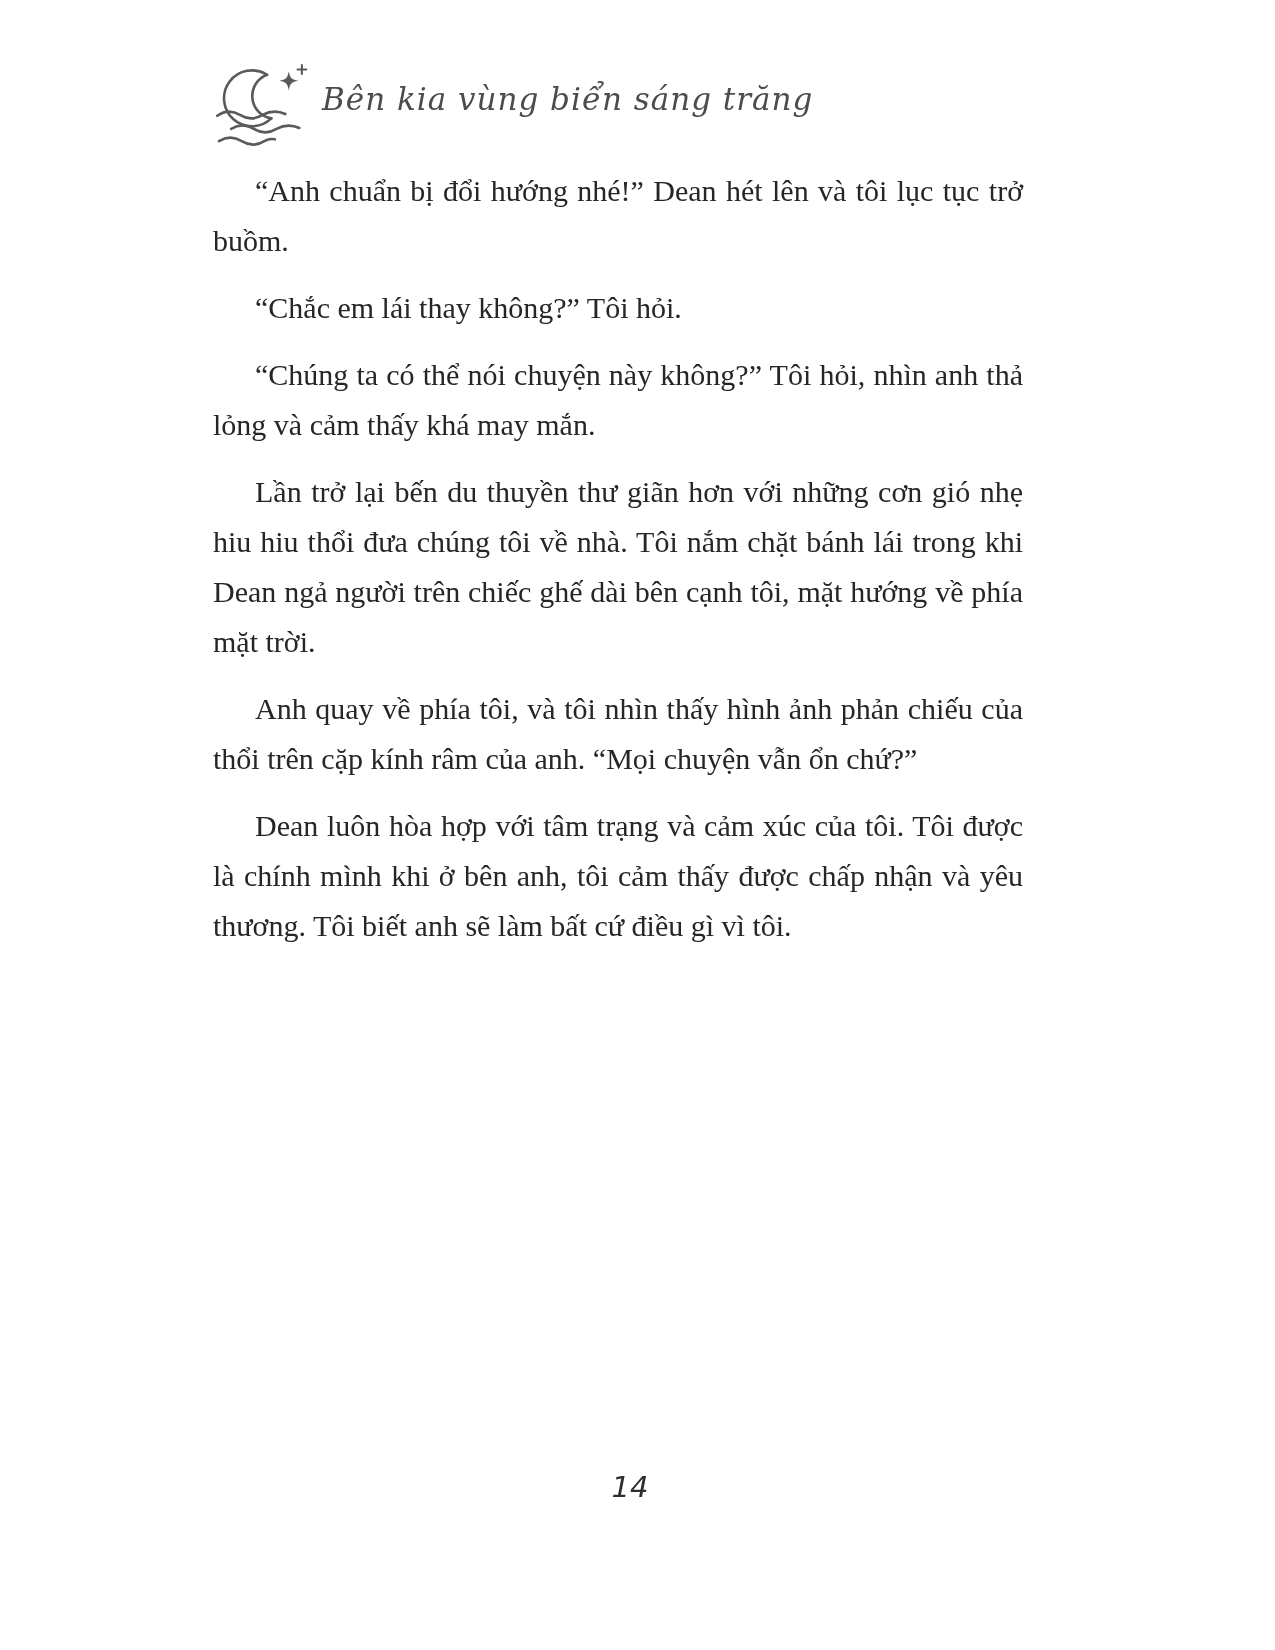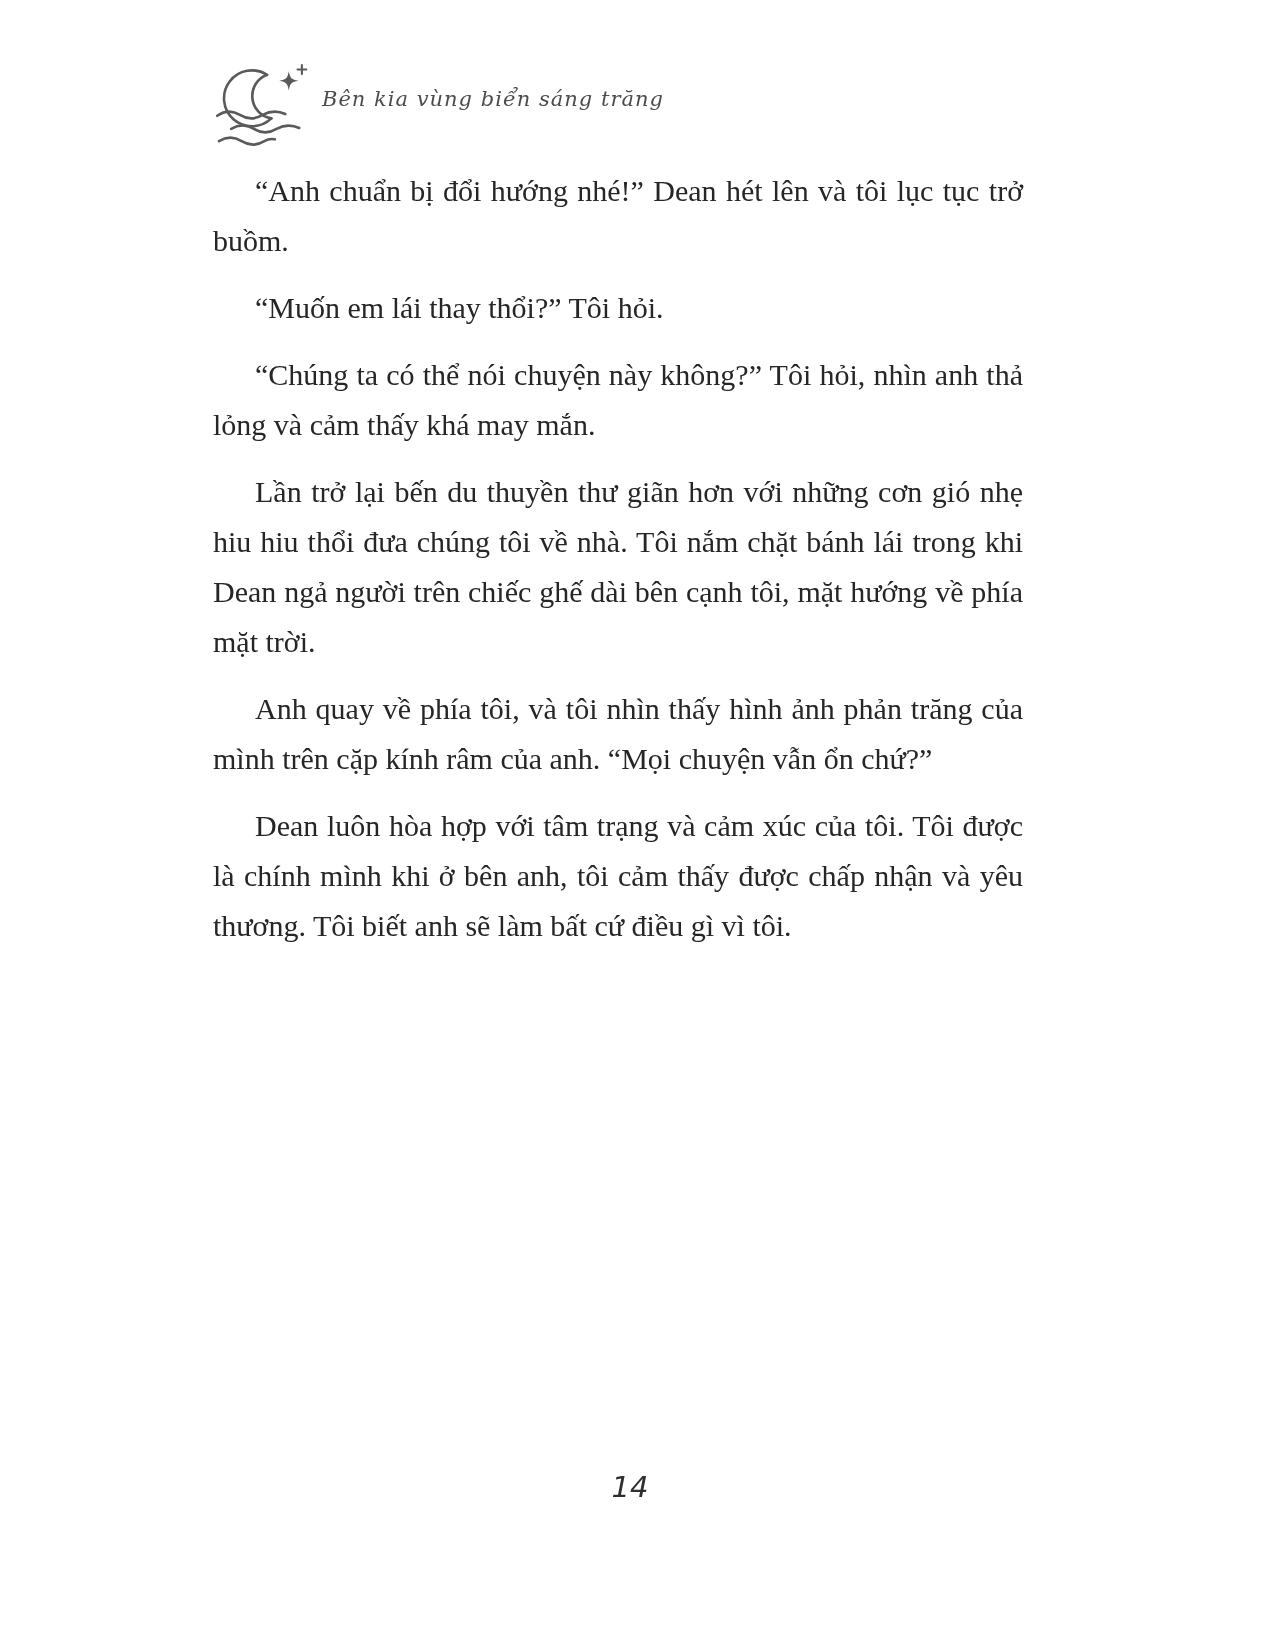--- a/index.html
+++ b/index.html
@@ -24,21 +24,21 @@
     width: 96px;
     height: 84px;
     flex: 0 0 auto;
   }
   .logo svg { width: 100%; height: 100%; }
   .header-title {
     margin-left: 14px;
     padding-bottom: 10px;
     font-family: "DejaVu Serif", serif;
     font-style: italic;
-    font-size: 21px;
+    font-size: 31px;
     letter-spacing: 1px;
     color: #4c4c4c;
     white-space: nowrap;
   }
   .body-text {
     position: absolute;
     left: 213px;
     top: 166px;
     width: 810px;
     font-size: 30px;
@@ -89,24 +89,24 @@
           <path d="M22,76 Q35,68 48,76 Q61,84 74,76 Q87,69 100,75"></path>
           <path d="M8,90 Q21,82 34,90 Q47,98 60,90 Q66,86.5 72,88"></path>
         </g>
       </svg>
     </div>
     <div class="header-title">Bên kia vùng biển sáng trăng</div>
   </div>
 
   <div class="body-text">
       <p><span>“Anh chuẩn bị đổi hướng nhé!” Dean hét lên và tôi lục tục trở buồm.</span></p>
-      <p><span>“Muốn em lái thay thổi?” Tôi hỏi.</span></p>
+      <p><span>“Chắc em lái thay không?” Tôi hỏi.</span></p>
       <p><span>“Chúng ta có thể nói chuyện này không?” Tôi hỏi, nhìn anh thả lỏng và cảm thấy khá may mắn.</span></p>
       <p><span>Lần trở lại bến du thuyền thư giãn hơn với những cơn gió nhẹ hiu hiu thổi đưa chúng tôi về nhà. Tôi nắm chặt bánh lái trong khi Dean ngả người trên chiếc ghế dài bên cạnh tôi, mặt hướng về phía mặt trời.</span></p>
-      <p><span>Anh quay về phía tôi, và tôi nhìn thấy hình ảnh phản trăng của mình trên cặp kính râm của anh. “Mọi chuyện vẫn ổn chứ?”</span></p>
+      <p><span>Anh quay về phía tôi, và tôi nhìn thấy hình ảnh phản chiếu của thổi trên cặp kính râm của anh. “Mọi chuyện vẫn ổn chứ?”</span></p>
       <p><span>Dean luôn hòa hợp với tâm trạng và cảm xúc của tôi. Tôi được là chính mình khi ở bên anh, tôi cảm thấy được chấp nhận và yêu thương. Tôi biết anh sẽ làm bất cứ điều gì vì tôi.</span></p>
     </div>
 
   <div class="footer">
     <span class="page-number">14</span>
   </div>
 
 </div>
 
 </body></html>

